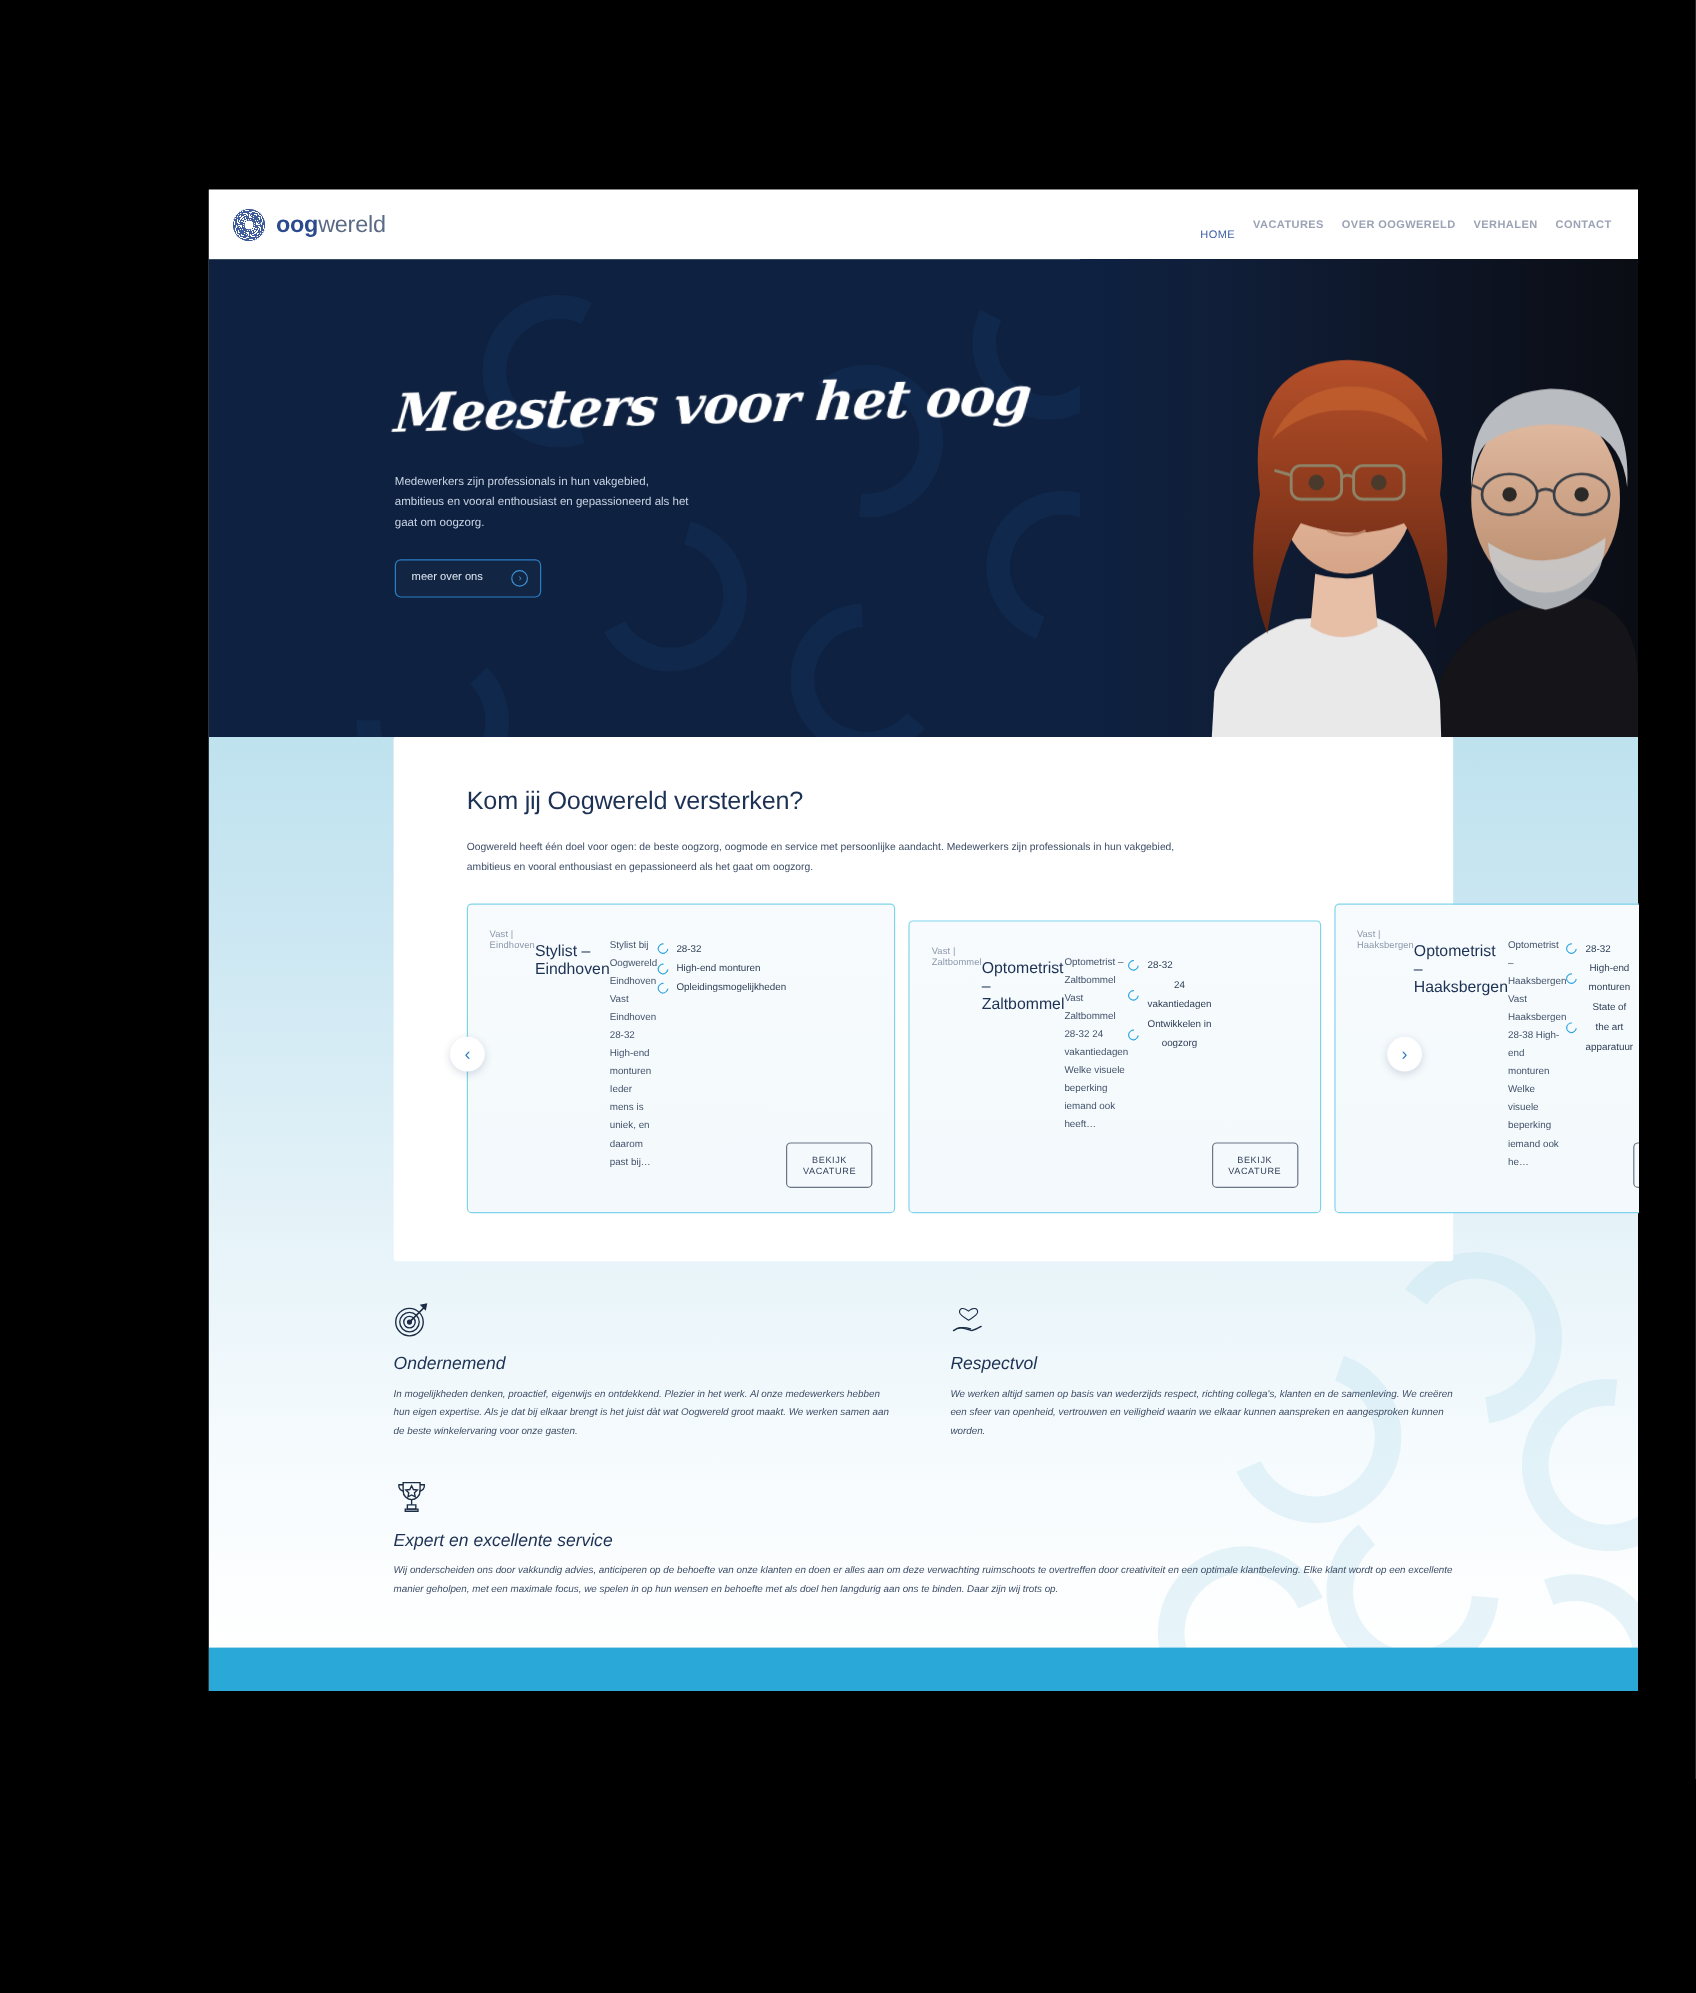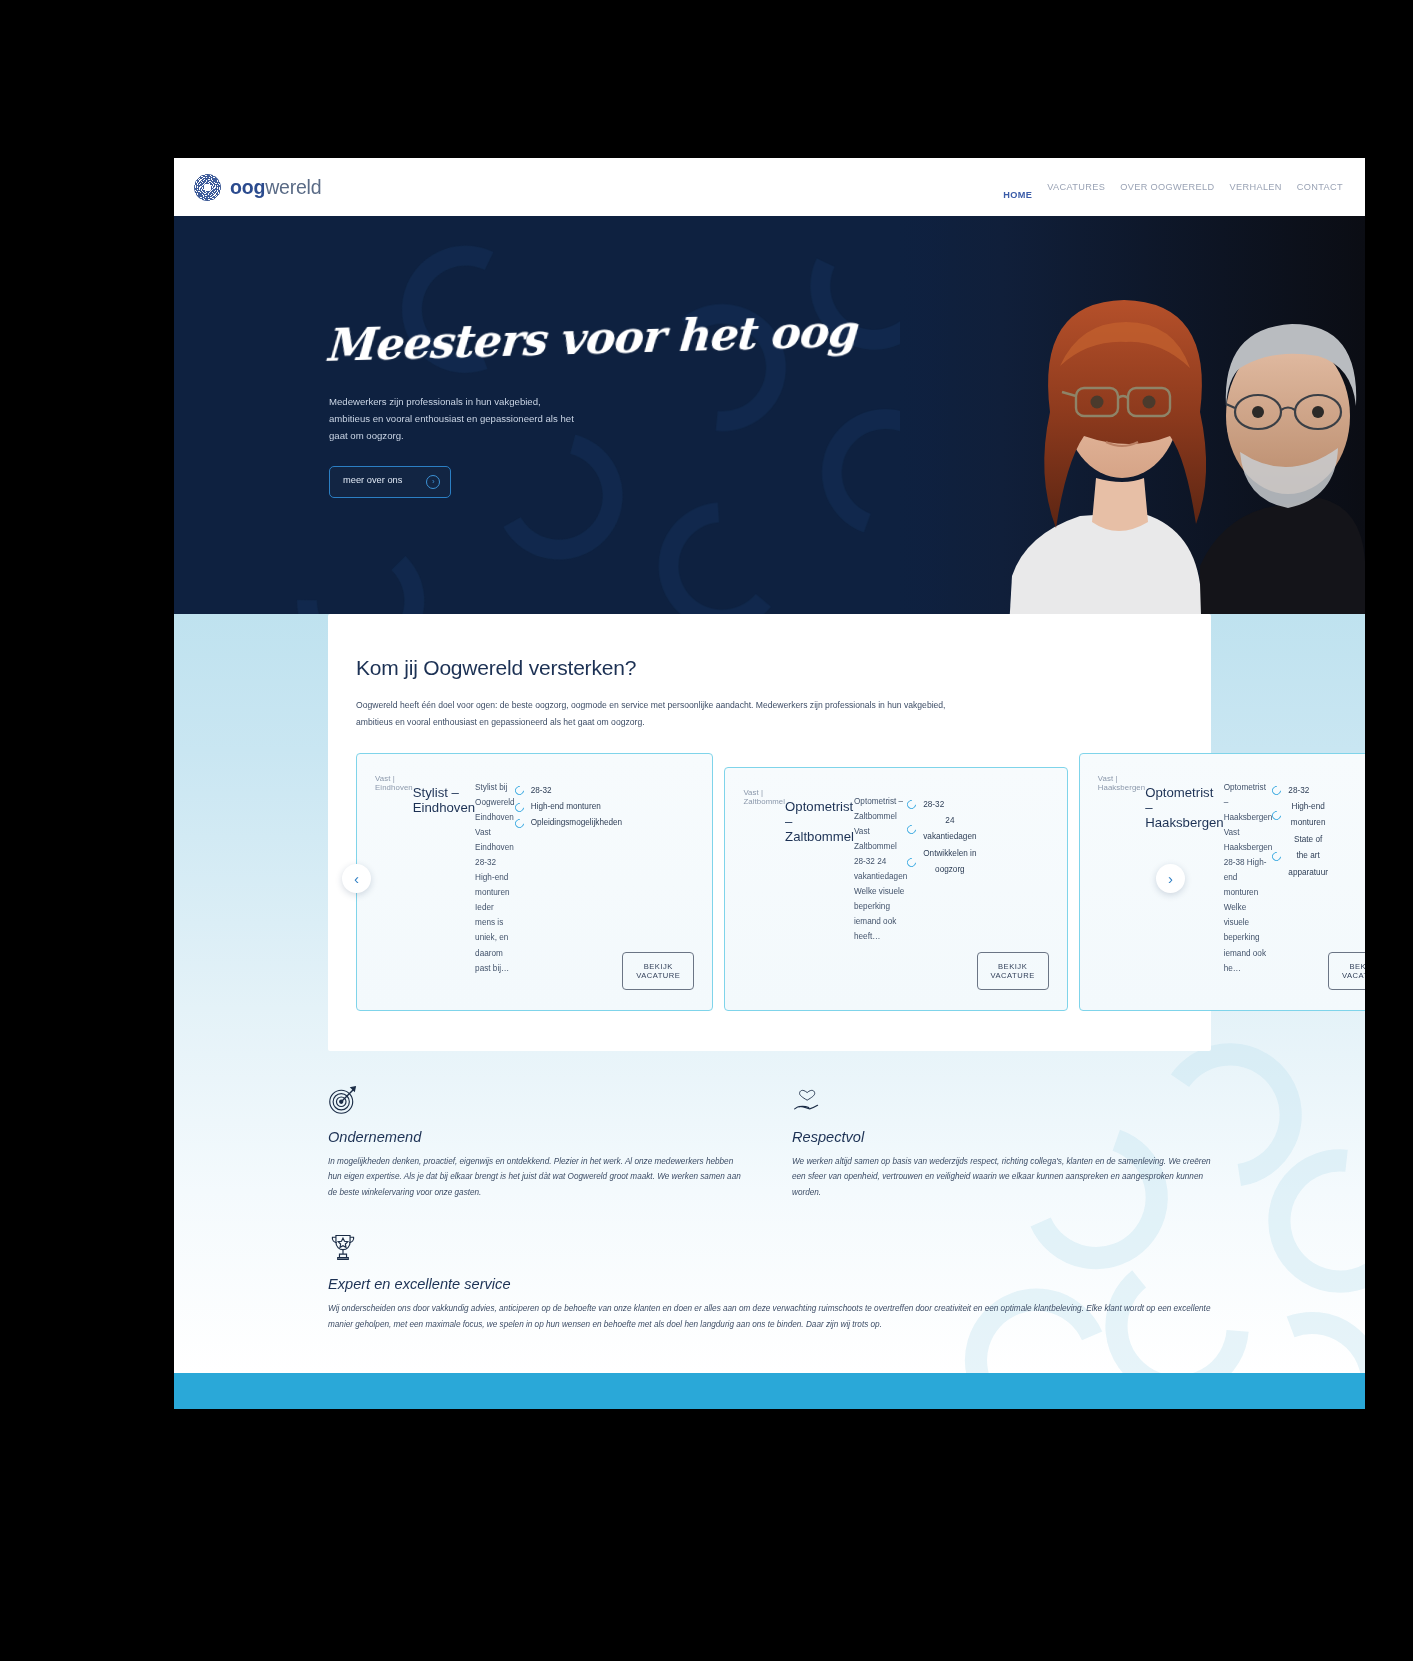--- a/index.html
+++ b/index.html
@@ -36,22 +36,22 @@
     opacity: .92;
   }
   .logo-text { font-size: 19.5px; letter-spacing: -.2px; color: #2b4b8e; }
   .logo-text b { font-weight: 700; }
   .logo-text span { font-weight: 400; color: #5a6b86; }
   .nav {
     margin-left: auto;
     display: flex; align-items: center; gap: 15px;
     font-size: 9.2px; letter-spacing: .35px;
   }
-  .nav a { color: #9aa3b5; text-decoration: none; white-space: nowrap; }
-  .nav a.active { color: #3b5ca8; font-weight: 700; margin-top: 16px; }
+  .nav a { color: #9aa3b5; text-decoration: none; white-space: nowrap; font-weight: bold; }
+  .nav a.active { color: #3b5ca8; font-weight: 400; margin-top: 16px; }
 
   
   .hero {
     position: relative;
     height: 430px;
     background: #0e2140;
     overflow: hidden;
   }
   .hero-pattern {
     position: absolute; inset: 0;
@@ -112,21 +112,21 @@
     padding-bottom: 0;
   }
   .body-pattern { position: absolute; inset: 0; opacity: .5; pointer-events: none; }
 
   
   .card-panel {
     position: relative;
     margin: -32px 154px 0 154px;
     background: #fff;
     border-radius: 2px;
-    padding: 42px 40px 40px 28px;
+    padding: 42px 40px 40px 61px;
     z-index: 5;
   }
   .panel-title {
     font-size: 21px; font-weight: 400; color: #1c3154;
     letter-spacing: -.2px;
   }
   .panel-sub {
     margin-top: 17px;
     font-size: 8.6px; line-height: 1.95; color: #3d4d66;
     max-width: 590px;

